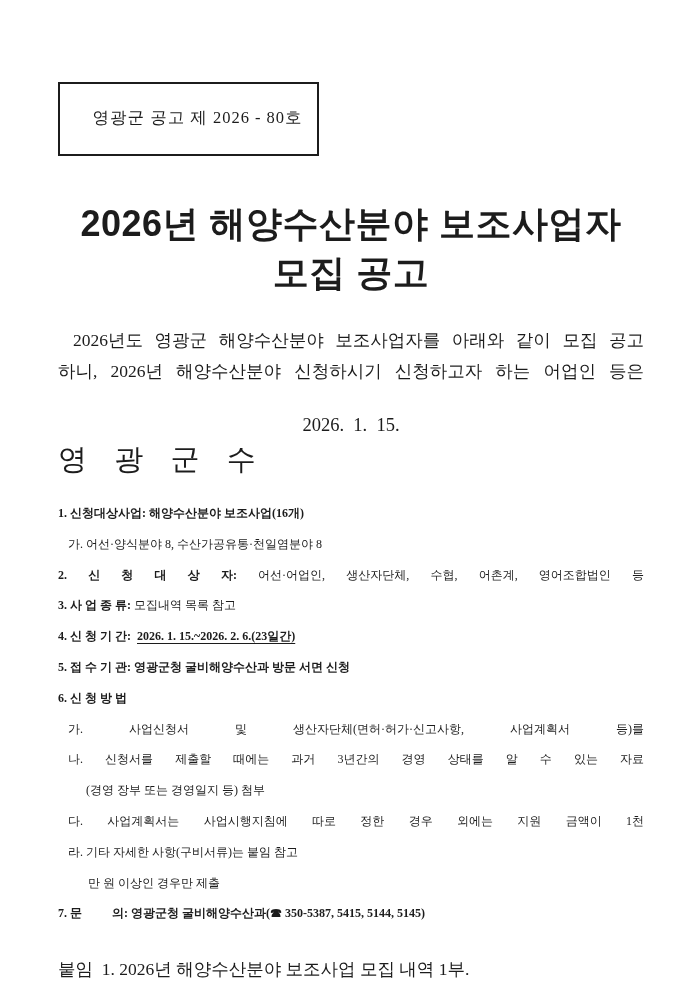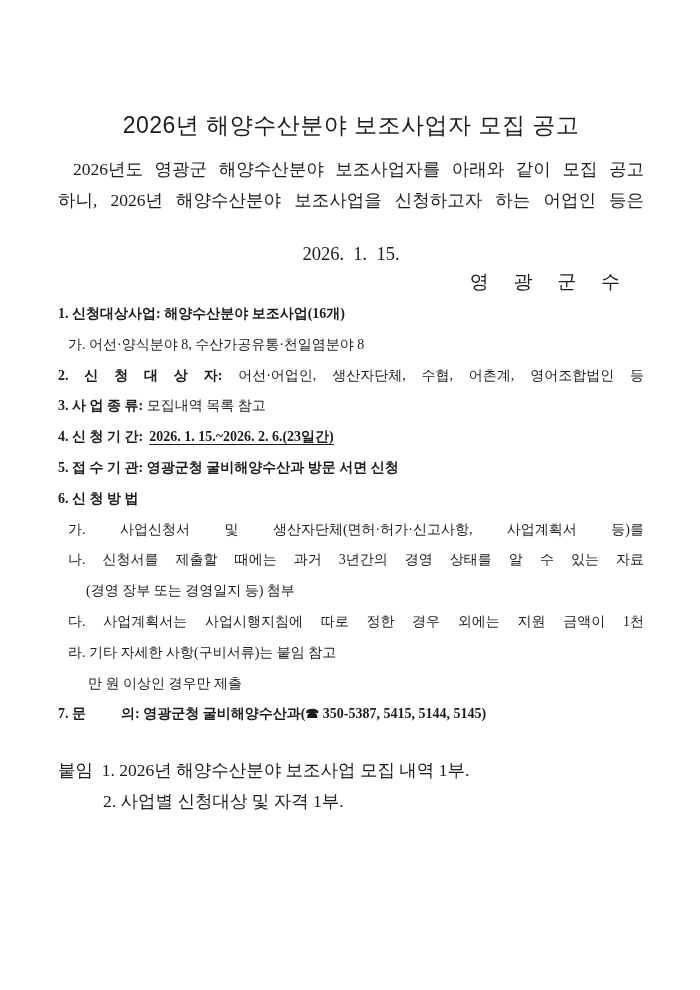--- a/index.html
+++ b/index.html
@@ -17,80 +17,83 @@
   }
   .notice-box {
     display: inline-block;
     border: 2px solid #1c1c1c;
     padding: 3px 14px 5px 12px;
     font-size: 16.5px;
     letter-spacing: 1px;
     white-space: pre-wrap;
   }
   .title {
-    margin-top: 28px;
+    margin-top: 44px;
     text-align: center;
     font-family: "Liberation Sans", "DejaVu Sans", sans-serif;
-    font-weight: normal;
-    font-size: 23px;
+    font-weight: bold;
+    font-size: 36px;
     letter-spacing: 0.5px;
     white-space: pre-wrap;
   }
   .intro {
-    margin-top: 13px;
+    margin-top: 27px;
     font-size: 17.5px;
     line-height: 30.5px;
   }
   .line { white-space: pre-wrap; }
   .jst { text-align: justify; text-align-last: justify; }
   .first-indent { text-indent: 15px; }
   .b { font-weight: bold; }
   .u { text-decoration: underline; text-underline-offset: 3px; }
   .date-line {
     margin-top: 29px;
     text-align: center;
     font-size: 18.5px;
     white-space: pre-wrap;
   }
   .signer-line {
     margin-top: 4px;
-    text-align: right;
+    text-align: left;
     padding-right: 14px;
-    font-size: 19px;
+    font-size: 29px;
     letter-spacing: 10px;
     white-space: pre-wrap;
   }
   .items {
-    margin-top: 4px;
-    font-size: 14px;
+    margin-top: 18px;
+    font-size: 12px;
     line-height: 30.8px;
   }
   .ind10 { padding-left: 10px; }
   .ind28 { padding-left: 28px; }
   .ind30 { padding-left: 30px; }
   .ind40 { padding-left: 40px; }
   .gap-r { margin-right: 6px; font-family: Liberation Serif, serif; }
   .attach {
     margin-top: 25px;
     font-size: 17.5px;
     line-height: 31px;
   }
   .attach-l2 { padding-left: 45px; }
 </style>
 </head>
 <body>
 
 <div class="page">
 
+  <div class="notice-box">
+    <span>영광군 공고 제 2026 - 80호</span>
+  </div>
 
   <div class="title">2026년 해양수산분야 보조사업자 모집 공고</div>
 
   <div class="intro">
     <div class="line jst first-indent">2026년도 영광군 해양수산분야 보조사업자를 아래와 같이 모집 공고</div>
-    <div class="line jst">하니, 2026년 해양수산분야 보조사업을 신청하고자 하는 어업인 등은</div>
+    <div class="line jst">하니, 2026년 해양수산분야 신청하시기 신청하고자 하는 어업인 등은</div>
   </div>
 
   <div class="date-line">2026.  1.  15.</div>
 
   <div class="signer-line">영 광 군 수</div>
 
   <div class="items">
     <div class="line b">1. 신청대상사업: 해양수산분야 보조사업(16개)</div>
     <div class="line ind10">가. 어선·양식분야 8, 수산가공유통·천일염분야 8</div>
     <div class="line jst"><span class="b">2. 신 청 대 상 자:</span><span> 어선·어업인, 생산자단체, 수협, 어촌계, 영어조합법인 등</span></div>

